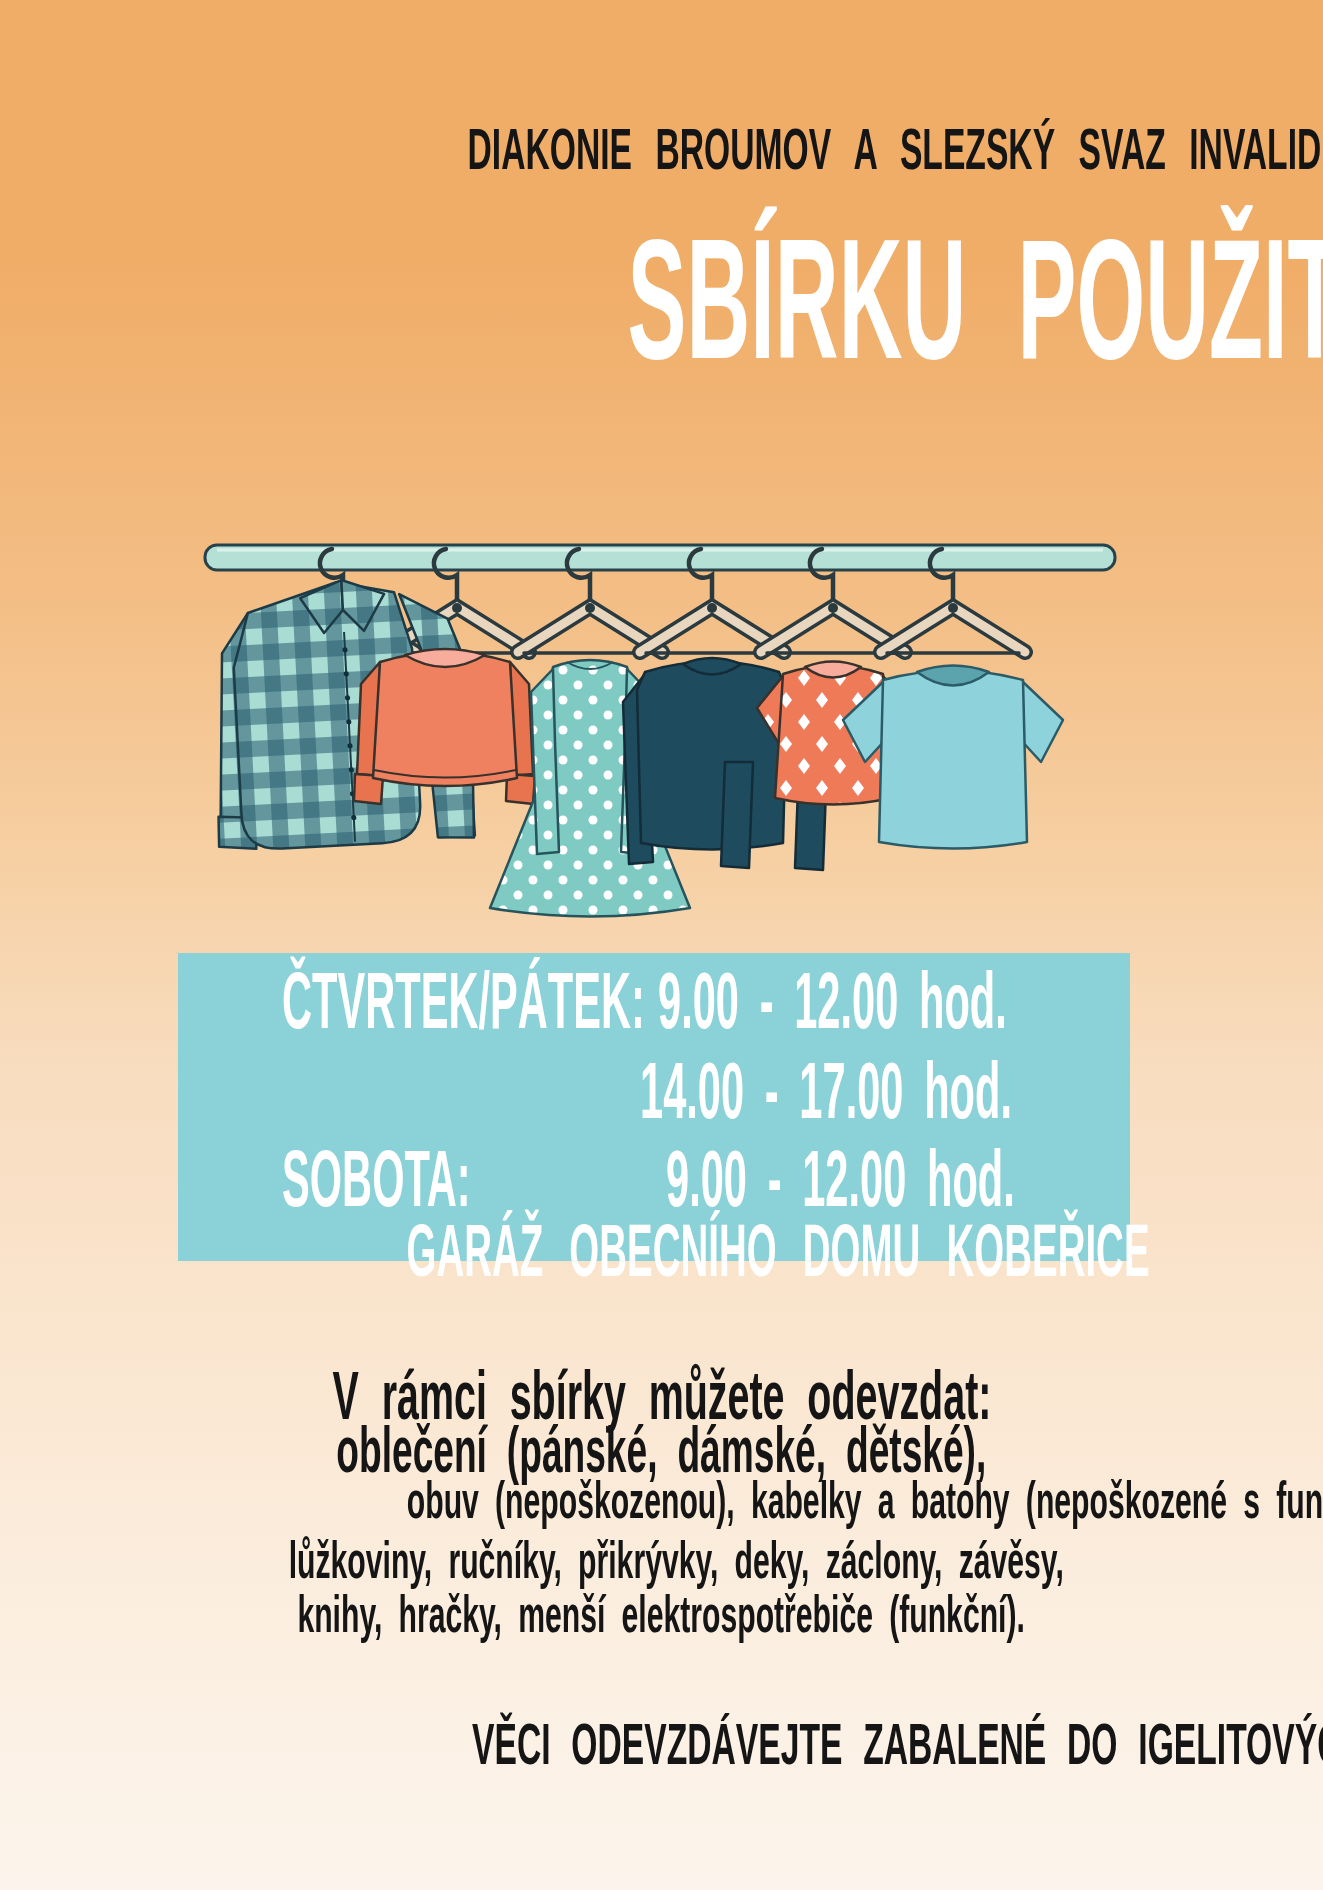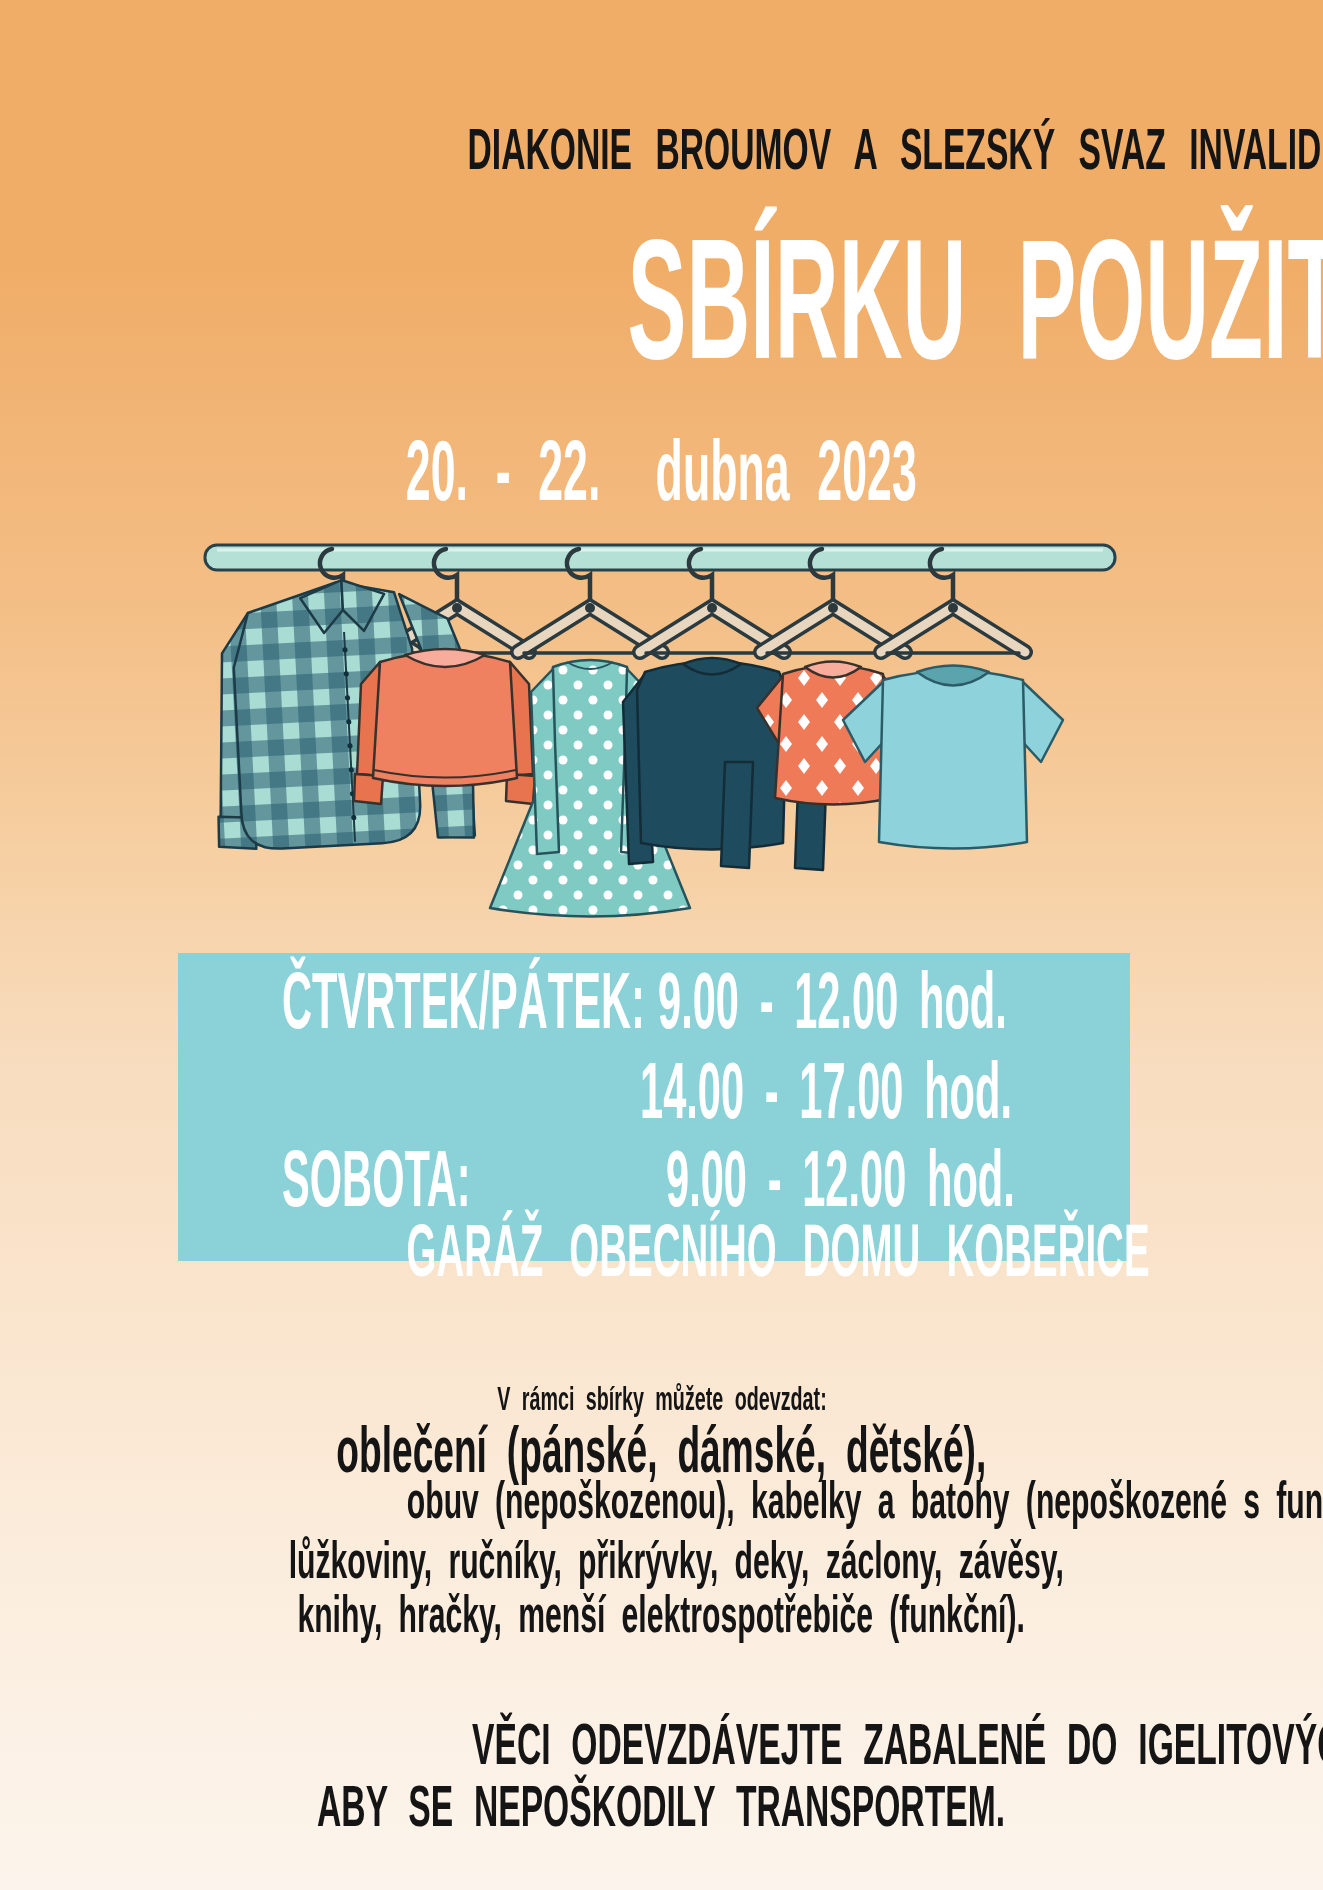--- a/index.html
+++ b/index.html
@@ -49,38 +49,37 @@
   }
   .sched.center{
     left:0;width:100%;text-align:center;
     transform:scaleX(.52);transform-origin:50% 50%;
     font-size:74px;word-spacing:.40em;
   }
   .r1{top:8px;}  .r2{top:98px;}  .r3{top:186px;}  .r4{top:261px;}
   .lab{left:104px;}
   .t1{left:480px;} .t2{left:462px;} .t3{left:488px;}
 
-  .intro   {top:1361px;font-size:34px;word-spacing:.30em;margin-top:20px;}
+  .intro   {top:1361px;font-size:68px;word-spacing:.30em;}
   .item0   {top:1418px;font-size:64px;word-spacing:.26em;}
   .item1   {top:1474px;font-size:52px;word-spacing:.26em;}
   .item2   {top:1534px;font-size:52px;word-spacing:.26em;margin-left:8px;}
   .item3   {top:1588px;font-size:52px;word-spacing:.26em;}
   .foot1   {top:1715px;font-size:58px;word-spacing:.34em;}
   .foot2   {top:1777px;font-size:58px;word-spacing:.34em;}
 </style>
 </head>
 <body>
 
 <div class="poster">
 
   <div class="line organizers"><span class="cond60">DIAKONIE BROUMOV A SLEZSKÝ SVAZ INVALIDŮ KOBEŘICE VYHLAŠUJÍ</span></div>
 
   <div class="line title"><span class="cond">SBÍRKU POUŽITÉHO OŠACENÍ</span></div>
 
-  <div class="line date"><span class="cond">20. - 22.  dubna 2023</span></div>
 
   <svg class="illustration" viewBox="0 0 980 440" aria-hidden="true">
     <defs>
       <pattern id="plaid" width="32" height="32" patternUnits="userSpaceOnUse">
         <rect width="32" height="32" fill="#A9DCD2"></rect>
         <rect width="16" height="32" fill="#2A5F70" opacity="0.55"></rect>
         <rect width="32" height="16" fill="#2A5F70" opacity="0.55"></rect>
       </pattern>
       <pattern id="dots" width="30" height="30" patternUnits="userSpaceOnUse">
         <rect width="30" height="30" fill="#7FCBC3"></rect>
@@ -215,15 +214,14 @@
     <div class="sched center r4">GARÁŽ OBECNÍHO DOMU KOBEŘICE</div>
   </div>
 
   <div class="line intro"><span class="cond60">V rámci sbírky můžete odevzdat:</span></div>
   <div class="line item0"><span class="cond60">oblečení (pánské, dámské, dětské),</span></div>
   <div class="line item1"><span class="cond60">obuv (nepoškozenou), kabelky a batohy (nepoškozené s funkčním zipem),</span></div>
   <div class="line item2"><span class="cond60">lůžkoviny, ručníky, přikrývky, deky, záclony, závěsy,</span></div>
   <div class="line item3"><span class="cond60">knihy, hračky, menší elektrospotřebiče (funkční).</span></div>
 
   <div class="line foot1"><span class="cond60">VĚCI ODEVZDÁVEJTE ZABALENÉ DO IGELITOVÝCH PYTLŮ NEBO KRABIC,</span></div>
-  <div class="line foot2"><span class="cond60">ABY SE NEPOŠKODILY TRANSPORTEM.</span></div>
 
 </div>
 
 </body></html>

